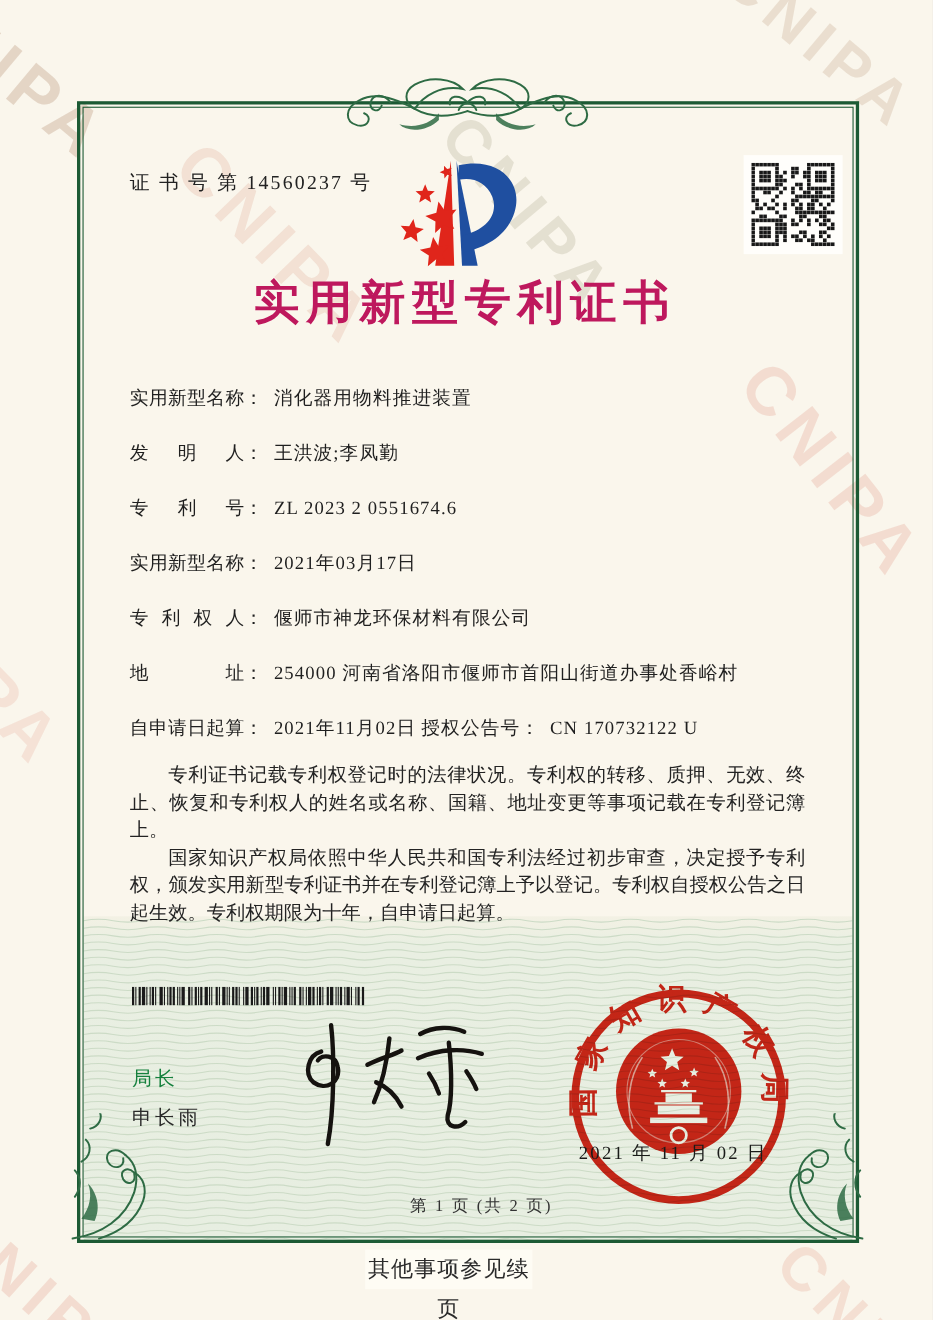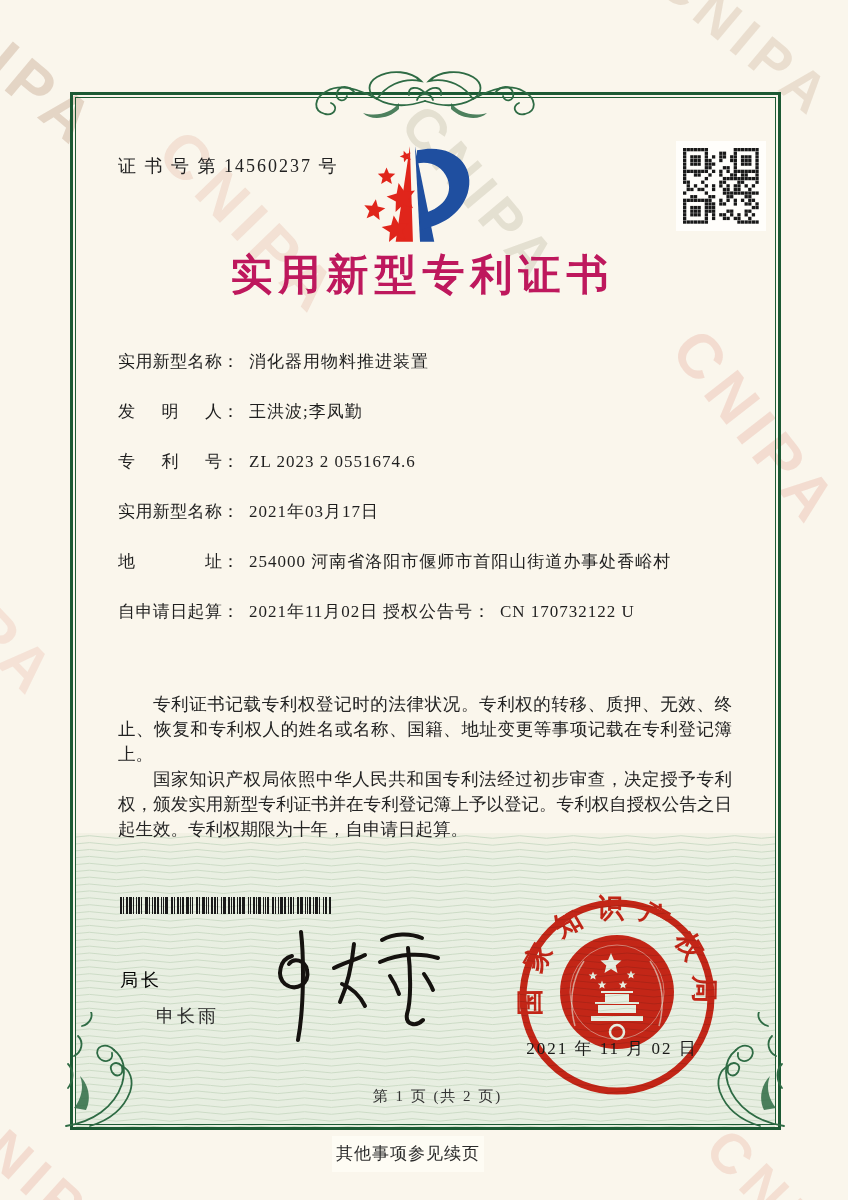--- a/index.html
+++ b/index.html
@@ -50,35 +50,35 @@
   .fvalue{padding-left:10px; letter-spacing:1px;}
   .pair2{position:absolute; left:265px; top:0;}
   .pair2 .flabel2{letter-spacing:1px;font-family:Liberation Serif, serif;}
   
   .body-text{position:absolute; left:118px; top:692px; width:614px;
              font-size:17.5px; line-height:25px; text-align:justify; color:#232323;}
   .body-text p{margin:0; text-indent:2em;}
   
   #barcode{position:absolute; left:120px; top:897px; width:214px; height:17px;}
   #barcode rect{fill:#1a1a1a;}
-  .chief-title{position:absolute; left:120px; top:968px; font:400 18px "Liberation Sans","DejaVu Sans",sans-serif; letter-spacing:3px; color:#000000;}
-  .chief-name{position:absolute; left:120px; top:1004px; font:400 18px "Liberation Sans","DejaVu Sans",sans-serif; letter-spacing:3px; color:#2a2a2a;margin-left:36px;}
+  .chief-title{position:absolute; left:120px; top:968px; font:400 18px "Liberation Sans","DejaVu Sans",sans-serif; letter-spacing:3px; color:#15803d;}
+  .chief-name{position:absolute; left:120px; top:1004px; font:400 18px "Liberation Sans","DejaVu Sans",sans-serif; letter-spacing:3px; color:#2a2a2a;}
   .signature{position:absolute; left:262px; top:926px; width:190px; height:120px;}
   .signature path{stroke:#15120f; stroke-width:4; fill:none; stroke-linecap:round; stroke-linejoin:round;}
   .seal{position:absolute; left:512px; top:892px; width:210px; height:210px; mix-blend-mode:multiply;}
   .seal-ring{fill:none; stroke:#d7281a; stroke-width:7;}
   .seal-text{font-size:27px; font-weight:700; letter-spacing:14px; fill:#d7281a;
              font-family:"Liberation Serif","DejaVu Serif",serif;}
   .seal-date{font-size:17px; letter-spacing:2px; fill:#1c1c1c; text-anchor:middle;
              font-family:"Liberation Serif","DejaVu Serif",serif;}
   .emblem-white{fill:#fff;}
   .page-footer{position:absolute; left:70px; top:1087px; width:735px; text-align:center;
                font-size:15px; letter-spacing:2px; color:#333;}
   .cont-box{position:absolute; left:332px; top:1136px; width:152px; height:36px;
-            background:#fefcf4; text-align:center; line-height:36px; font-size:17px;
+            background:#fefcf4; text-align:center; line-height:36px; font-size:20px;
             letter-spacing:1px; color:#2b2b2b;}
 </style>
 </head>
 <body>
 
 <div class="page">
 
   <span class="wm wm1">CNIPA</span>
   <span class="wm wm2">CNIPA</span>
   <span class="wm wm3">CNIPA</span>
@@ -430,20 +430,23 @@
     <div class="frow">
       <span class="flabel">发明人</span><span class="fcolon">：</span><span class="fvalue">王洪波;李凤勤</span>
     </div>
     <div class="frow">
       <span class="flabel">专利号</span><span class="fcolon">：</span><span class="fvalue">ZL 2023 2 0551674.6</span>
     </div>
     <div class="frow">
       <span class="flabel">实用新型名称</span><span class="fcolon">：</span><span class="fvalue">2021年03月17日</span>
     </div>
     <div class="frow">
+      <span class="flabel">专利权人</span><span class="fcolon">：</span><span class="fvalue">偃师市神龙环保材料有限公司</span>
+    </div>
+    <div class="frow">
       <span class="flabel">地址</span><span class="fcolon">：</span><span class="fvalue">254000 河南省洛阳市偃师市首阳山街道办事处香峪村</span>
     </div>
     <div class="frow">
       <span class="flabel">自申请日起算</span><span class="fcolon">：</span><span class="fvalue">2021年11月02日</span>
       <span class="pair2">
         <span class="flabel2">授权公告号</span><span class="fcolon">：</span><span class="fvalue">CN 170732122 U</span>
       </span>
     </div>
   </div>
 

